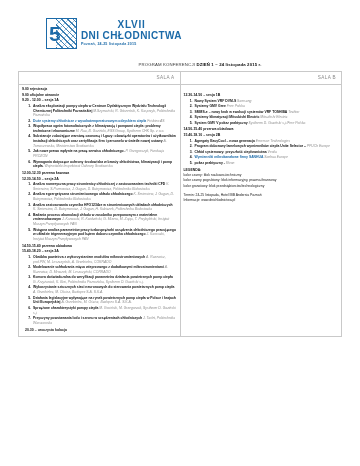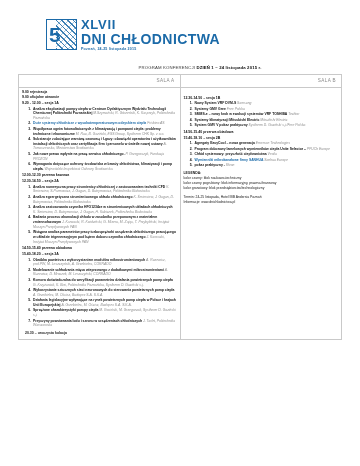--- a/index.html
+++ b/index.html
@@ -15,22 +15,22 @@
   .logo-mark{width:31px;height:31px;position:relative;flex:none;}
   .logo-mark .frame{position:absolute;inset:0;border:1.4px solid #1b6aa8;box-sizing:border-box;}
   .logo-mark .glyph{position:absolute;left:3px;top:3px;font-size:21px;line-height:25px;
       color:#1b6aa8;font-family:"Liberation Sans",sans-serif;font-weight:700;}
   .logo-mark .mesh{position:absolute;right:1px;top:1px;width:20px;height:29px;
       background:
         repeating-linear-gradient(45deg,#1b6aa8 0 1px,transparent 1px 4px),
         repeating-linear-gradient(-45deg,#8fb9d8 0 1px,transparent 1px 5px);
       opacity:.85;}
   .logo-txt{line-height:1;}
-  .logo-txt .l1{font-size:13px;font-weight:700;letter-spacing:.7px;color:#1b6aa8;}
-  .logo-txt .l2{font-size:14px;font-weight:700;letter-spacing:.4px;color:#1b6aa8;margin-top:1px;}
+  .logo-txt .l1{font-size:10px;font-weight:700;letter-spacing:.7px;color:#1b6aa8;text-align:center;}
+  .logo-txt .l2{font-size:10px;font-weight:700;letter-spacing:.4px;color:#1b6aa8;margin-top:1px;}
   .logo-txt .l3{font-size:3.6px;font-weight:700;letter-spacing:.2px;color:#1b6aa8;margin-top:2px;}
 
   
   .prog-title{text-align:center;font-size:4.3px;letter-spacing:.15px;color:#3a3a3a;
       margin:9px 0 4px 0;padding-left:40px;}
   .prog-title b{font-weight:700;color:#111;}
 
   
   table.prog{width:324px;margin:0 auto;border-collapse:collapse;table-layout:fixed;}
   table.prog td{border:0.6px solid #c9c9c9;vertical-align:top;padding:2px 3px 4px 3px;}

